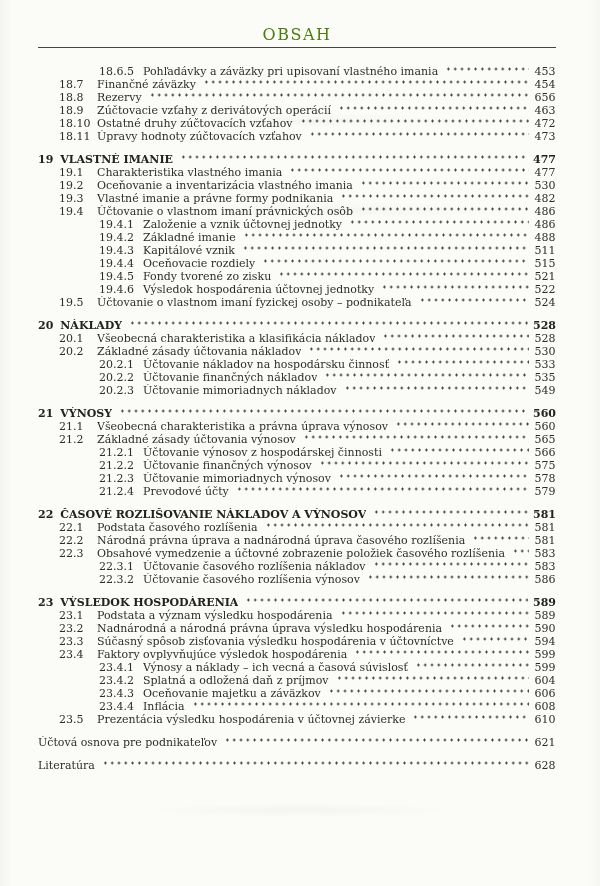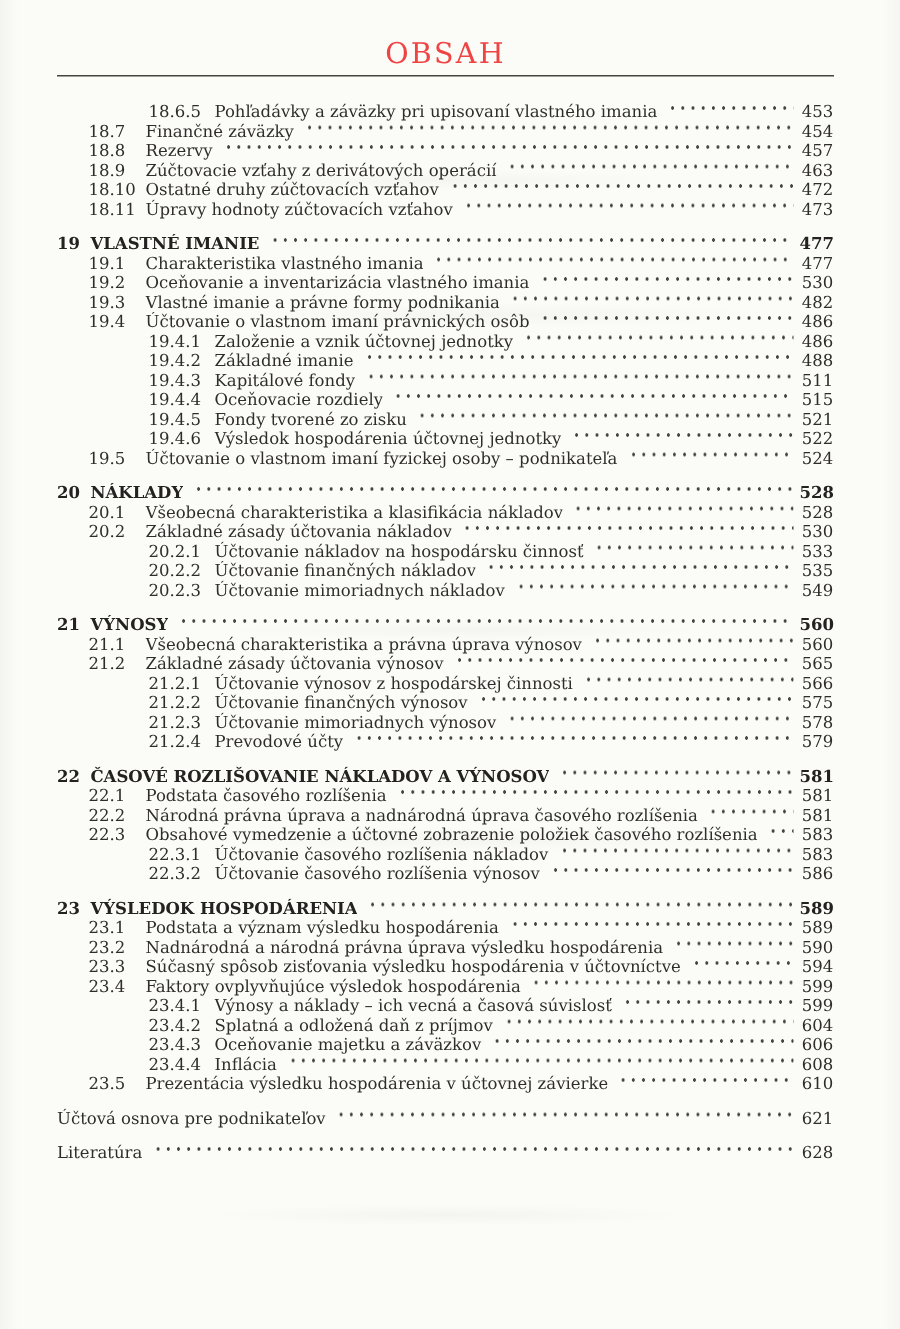--- a/index.html
+++ b/index.html
@@ -25,23 +25,23 @@
   .content{
     position:absolute;left:38px;right:44px;top:0;
   }
   .header{
     text-align:center;
     padding-top:25px;
     padding-bottom:3px;
     border-bottom:1.4px solid #454540;
   }
   .header .title{
-    font-size:19px;
+    font-size:16px;
     letter-spacing:1.5px;
-    color:#ef4444;
+    color:#4d7c0f;
   }
   .toc{
     padding-top:17px;
     font-size:11px;
   }
   .block + .block{margin-top:10px;}
   .row{
     display:flex;
     height:13px;
     line-height:13px;
@@ -91,21 +91,21 @@
         <div class="row l2">
           <span class="num">18.7</span>
           <span class="title">Finančné záväzky</span>
           <span class="dots"></span>
           <span class="pageno">454</span>
         </div>
         <div class="row l2">
           <span class="num">18.8</span>
           <span class="title">Rezervy</span>
           <span class="dots"></span>
-          <span class="pageno">457</span>
+          <span class="pageno">656</span>
         </div>
         <div class="row l2">
           <span class="num">18.9</span>
           <span class="title">Zúčtovacie vzťahy z derivátových operácií</span>
           <span class="dots"></span>
           <span class="pageno">463</span>
         </div>
         <div class="row l2">
           <span class="num">18.10</span>
           <span class="title">Ostatné druhy zúčtovacích vzťahov</span>
@@ -157,21 +157,21 @@
           <span class="pageno">486</span>
         </div>
         <div class="row l3">
           <span class="num">19.4.2</span>
           <span class="title">Základné imanie</span>
           <span class="dots"></span>
           <span class="pageno">488</span>
         </div>
         <div class="row l3">
           <span class="num">19.4.3</span>
-          <span class="title">Kapitálové fondy</span>
+          <span class="title">Kapitálové vznik</span>
           <span class="dots"></span>
           <span class="pageno">511</span>
         </div>
         <div class="row l3">
           <span class="num">19.4.4</span>
           <span class="title">Oceňovacie rozdiely</span>
           <span class="dots"></span>
           <span class="pageno">515</span>
         </div>
         <div class="row l3">

